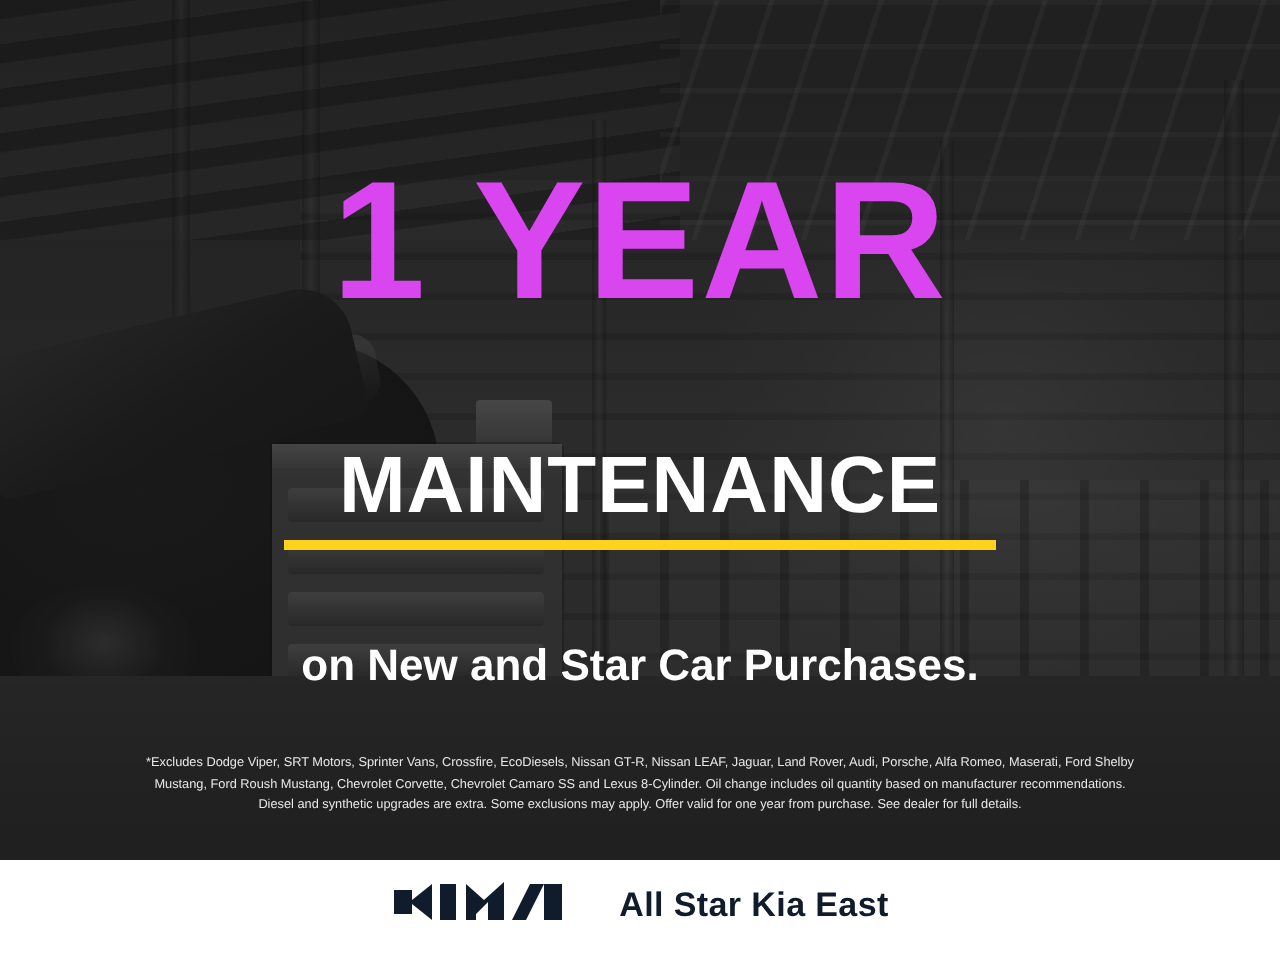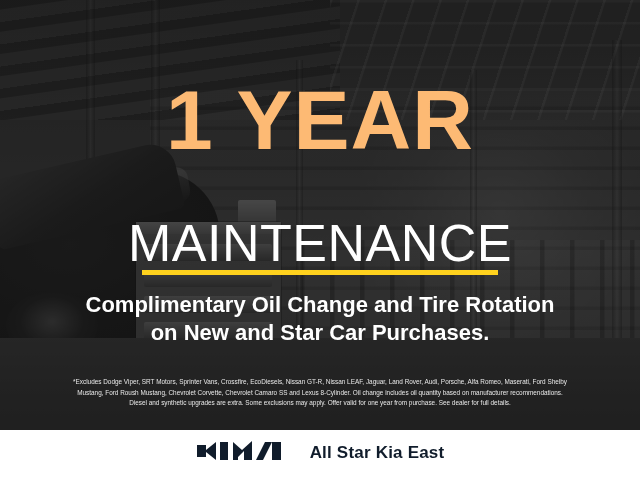--- a/index.html
+++ b/index.html
@@ -188,40 +188,40 @@
     text-align: center;
   }
 
   .headline-year {
     position: absolute;
     left: 0; right: 0; top: 78px;
     font-size: 84px;
     line-height: 84px;
     font-weight: bold;
     letter-spacing: 1px;
-    color: #fdba74;
+    color: #d946ef;
     white-space: nowrap;
   }
 
   .headline-sub1 {
     position: absolute;
     left: 0; right: 0; top: 178px;
     font-size: 40px;
     line-height: 42px;
     font-weight: bold;
     letter-spacing: 0.5px;
     color: #ffffff;
     white-space: nowrap;
   }
   .headline-sub2 {
     position: absolute;
     left: 0; right: 0; top: 222px;
-    font-size: 52px;
+    font-size: 40px;
     line-height: 42px;
-    font-weight: normal;
+    font-weight: bold;
     letter-spacing: 0.5px;
     color: #ffffff;
     white-space: nowrap;
   }
 
   .divider {
     position: absolute;
     left: 142px;
     top: 270px;
     width: 356px;
@@ -311,21 +311,20 @@
     </div>
 
     <div class="hero-content">
       <div class="headline-year">1 YEAR</div>
 
 
       <div class="headline-sub2">MAINTENANCE</div>
 
       <div class="divider"></div>
 
-      <div class="offer-line offer-1">Complimentary Oil Change and Tire Rotation</div>
 
       <div class="offer-line offer-2">on New and Star Car Purchases.</div>
 
       <div class="disclaimer">
         <div>*Excludes Dodge Viper, SRT Motors, Sprinter Vans, Crossfire, EcoDiesels, Nissan GT-R, Nissan LEAF, Jaguar, Land Rover, Audi, Porsche, Alfa Romeo, Maserati, Ford Shelby</div>
         <div>Mustang, Ford Roush Mustang, Chevrolet Corvette, Chevrolet Camaro SS and Lexus 8-Cylinder. Oil change includes oil quantity based on manufacturer recommendations.</div>
         <div>Diesel and synthetic upgrades are extra. Some exclusions may apply. Offer valid for one year from purchase. See dealer for full details.</div>
       </div>
     </div>
   </div>

